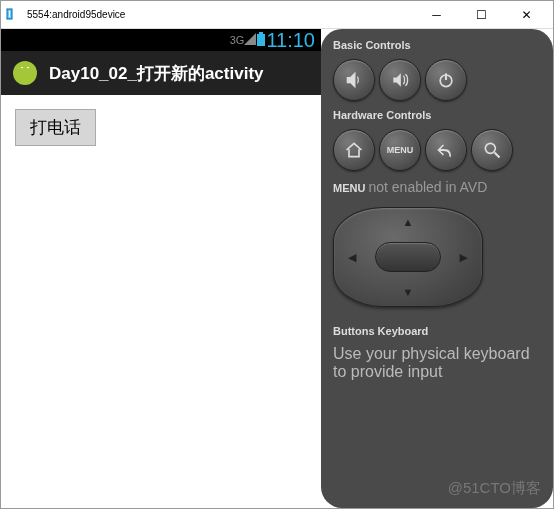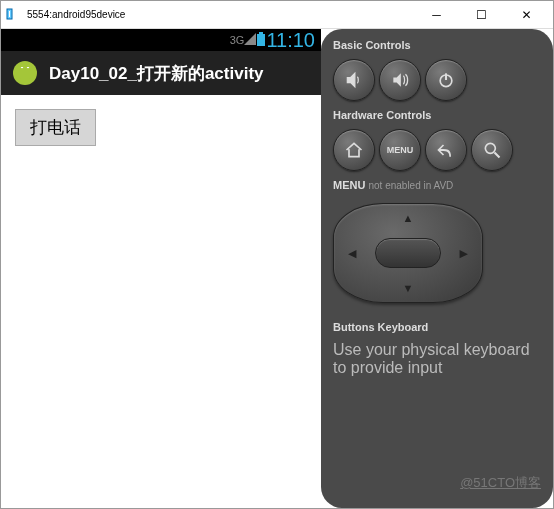--- a/index.html
+++ b/index.html
@@ -24,38 +24,38 @@
 .actionbar { height: 44px; background: #222; display: flex; align-items: center; padding: 0 10px; gap: 10px; font-weight: bold; }
 .actionbar-text { color: #fff; font-size: 17px; }
 .app-icon { width: 28px; height: 28px; }
 
 .app-content { flex: 1; background: #ffffff; padding: 14px; display: flex; flex-direction: column; align-items: flex-start; gap: 10px; }
 .android-btn { background: #d6d6d6; border: 1px solid #aaa; padding: 6px 14px; font-size: 17px; color: #000; cursor: pointer; font-family: inherit; }
 .red-label { color: #ff0000; font-size: 17px; }
 
 .side { flex: 1; background: #4a4a4a; color: #ccc; padding: 10px 12px; font-size: 11px; display: flex; flex-direction: column; gap: 8px; position: relative; border-radius: 21px; }
 .side-label { font-weight: bold; font-size: 11px; color: #ddd; }
-.side-note { color: #999; font-size: 10px; }
+.side-note { color: #999; font-size: 14px; }
 .side-desc { color: #bbb; font-size: 16px; }
 .btn-row { display: flex; gap: 4px; }
 
 .ctrl-btn { width: 42px; height: 42px; border-radius: 50%; background: radial-gradient(circle at 35% 30%, #7a7a7a, #3a3a3a); border: 1px solid #222; box-shadow: inset 0 1px 1px rgba(255,255,255,0.25), 0 1px 2px rgba(0,0,0,0.5); display: flex; align-items: center; justify-content: center; cursor: pointer; color: #ddd; }
 .ctrl-btn svg { width: 20px; height: 20px; }
 .menu-label { font-size: 9px; font-weight: bold; color: #ddd; }
 
 .dpad { width: 150px; height: 100px; position: relative; margin-top: 4px; }
 .dpad-bg { width: 150px; height: 100px; background: radial-gradient(ellipse at 40% 30%, #6a6a6a, #383838); border-radius: 50px / 34px; border: 1px solid #222; box-shadow: inset 0 1px 2px rgba(255,255,255,0.2), 0 2px 3px rgba(0,0,0,0.4); position: relative; }
 .dpad-center { position: absolute; left: 50%; top: 50%; transform: translate(-50%,-50%); width: 66px; height: 30px; background: linear-gradient(#555,#333); border-radius: 16px; border: 1px solid #222; box-shadow: inset 0 1px 1px rgba(255,255,255,0.2); }
 .dpad-arrow { position: absolute; color: #222; }
 .dpad-arrow.up { left: 50%; top: 8px; transform: translateX(-50%); }
 .dpad-arrow.down { left: 50%; bottom: 8px; transform: translateX(-50%); }
 .dpad-arrow.left { left: 14px; top: 50%; transform: translateY(-50%); }
 .dpad-arrow.right { right: 14px; top: 50%; transform: translateY(-50%); }
 
-.watermark { position: absolute; right: 12px; bottom: 16px; color: #777; font-size: 13px; text-decoration: underline; }
+.watermark { position: absolute; right: 12px; bottom: 10px; color: #777; font-size: 15px; }
 </style>
 </head>
 <body>
 
 <div class="window">
   <div class="titlebar">
     <span class="titlebar-icon">
       <svg viewBox="0 0 16 16">
           <rect x="2" y="2" width="5" height="10" fill="#6cf" stroke="#06a"></rect>
           <rect x="4" y="4" width="1" height="6" fill="#fff"></rect>

